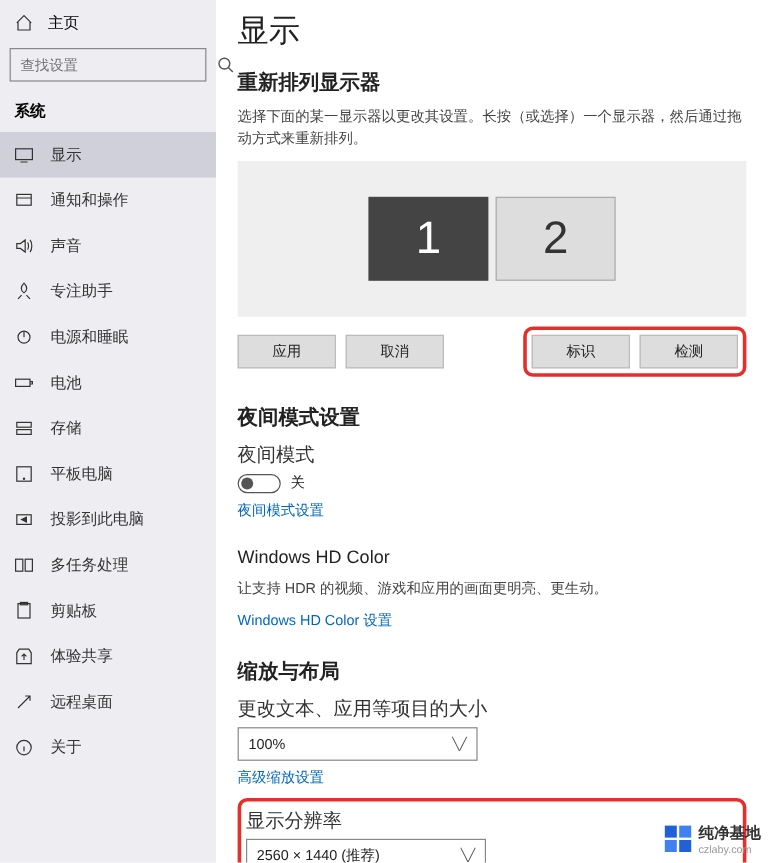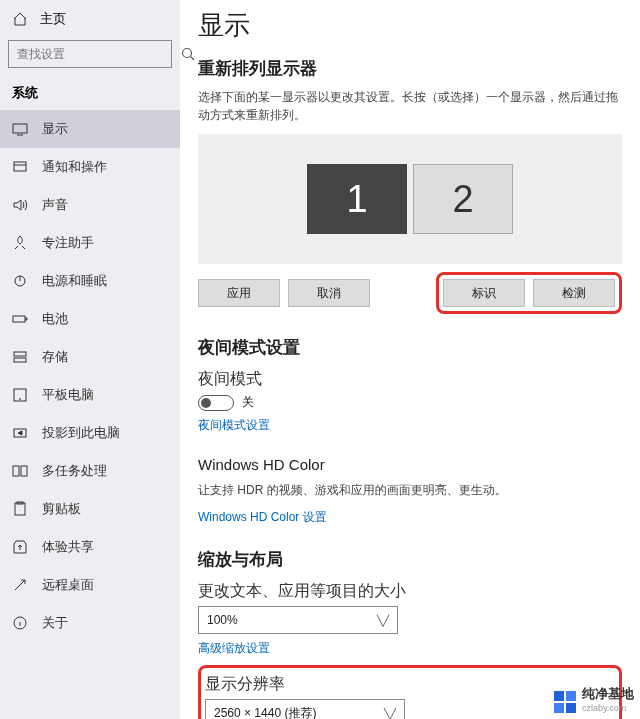--- a/index.html
+++ b/index.html
@@ -32,21 +32,21 @@
   .label { font-size: 16px; margin: 10px 0 4px; color: #333; }
   .toggle { display: flex; align-items: center; gap: 8px; font-size: 12px; }
   .toggle-sw { width: 36px; height: 16px; border: 1px solid #555; border-radius: 10px; position: relative; }
   .toggle-sw::after { content: ""; position: absolute; width: 10px; height: 10px; border-radius: 50%; background: #555; top: 2px; left: 2px; }
   .link { font-size: 12px; color: #0067c0; margin-top: 6px; cursor: pointer; }
   .hdcolor { margin-top: 22px; }
   .hdcolor h3 { font-size: 15px; font-weight: 400; margin-bottom: 8px; }
   .select { width: 200px; height: 28px; border: 1px solid #888; display: flex; align-items: center; justify-content: space-between; padding: 0 8px; font-size: 12px; background: #fff; cursor: pointer; }
   .chev { font-size: 10px; color: #555; }
   .section-res { margin-top: 8px; }
-  .wm { position: absolute; right: 6px; bottom: 6px; display: flex; align-items: flex-end; gap: 6px; font-size: 13px; color: #333; }
+  .wm { position: absolute; right: 6px; bottom: 6px; display: flex; align-items: center; gap: 6px; font-size: 13px; color: #333; }
   .wm .logo { display: flex; flex-direction: column; gap: 2px; }
   .wm .lr { display: flex; gap: 2px; }
   .wm .sq { width: 10px; height: 10px; }
   .wm .b1 { background: #2060d8; }
   .wm .b2 { background: #4080f0; }
   svg { width: 16px; height: 16px; }
 </style>
 </head>
 <body>
 

